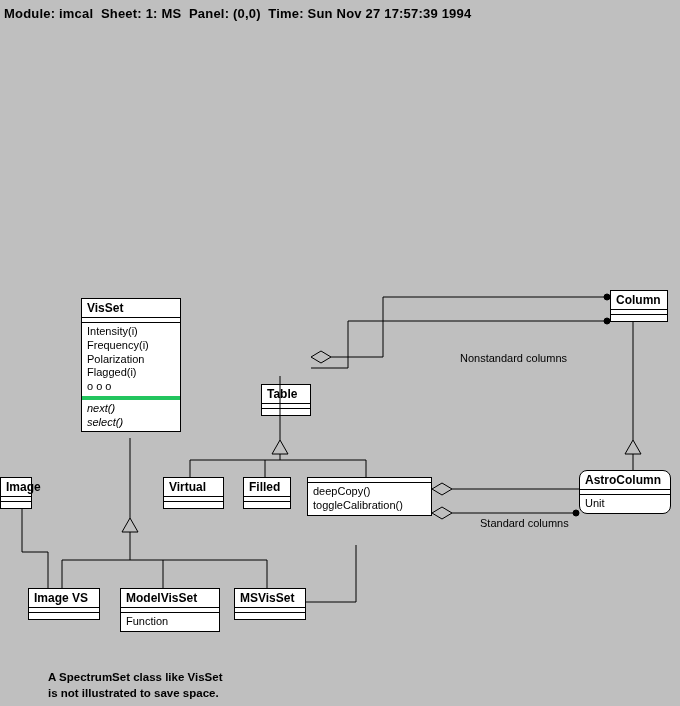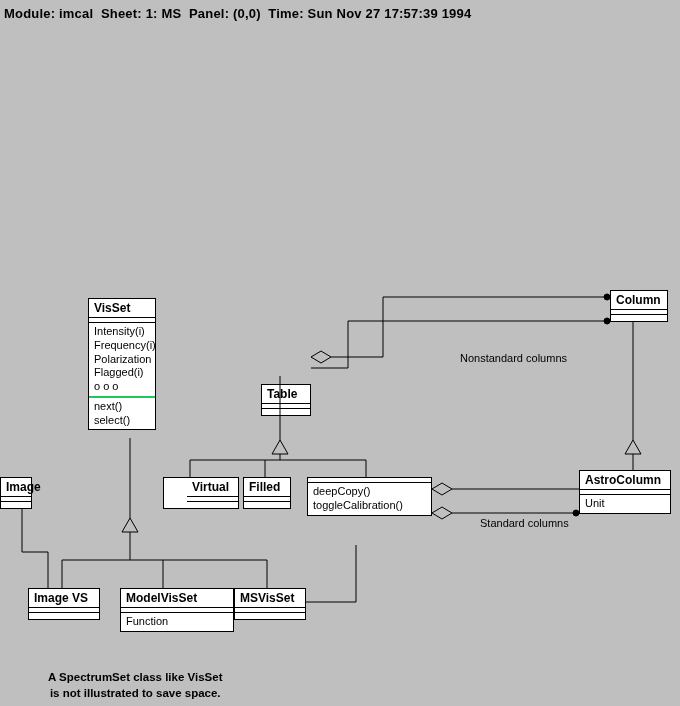--- a/index.html
+++ b/index.html
@@ -43,21 +43,21 @@
     border-bottom: 1px solid #000;
     height: 5px;
   }
   .cls .comp {
     padding: 2px 5px 2px 5px;
     font-size: 11px;
     line-height: 1.25;
     white-space: nowrap;
   }
   .cls .comp.empty { height: 6px; padding: 0; }
-  .cls .comp + .comp { border-top: 2px solid #22c55e; }
+  .cls .comp + .comp { border-top: 4px solid #22c55e; font-style: italic; }
   svg.overlay {
     position: absolute;
     top: 0; left: 0;
     width: 680px; height: 706px;
     pointer-events: none;
   }
   .rel-label {
     position: absolute;
     font-size: 11px;
   }
@@ -69,21 +69,21 @@
   <span>Module:</span>
   <span>imcal</span>&nbsp;
   <span>Sheet:</span>
   <span>1: MS</span>&nbsp;
   <span>Panel:</span>
   <span>(0,0)</span>&nbsp;
   <span>Time:</span>
   <span>Sun Nov 27 17:57:39 1994</span>
 </div>
 
-<div class="cls" style="left:88px; top:298px; width:68px;">
+<div class="cls" style="left:81px; top:298px; width:100px;">
   <div class="name">VisSet</div>
   <div class="sep"></div>
   <div class="comp" style="white-space:pre;">Intensity(i)
 Frequency(i)
 Polarization
 Flagged(i)
 o o o</div>
   <div class="comp" style="white-space:pre;">next()
 select()</div>
 </div>
@@ -93,72 +93,72 @@
   <div class="sep"></div>
   <div class="comp empty"></div>
 </div>
 
 <div class="cls" style="left:610px; top:290px; width:58px;">
   <div class="name">Column</div>
   <div class="sep"></div>
   <div class="comp empty"></div>
 </div>
 
-<div class="cls" style="left:163px; top:477px; width:76px;padding-left:23px;">
+<div class="cls" style="left:163px; top:477px; width:61px;">
   <div class="name">Virtual</div>
   <div class="sep"></div>
   <div class="comp empty"></div>
 </div>
 
 <div class="cls" style="left:243px; top:477px; width:48px;">
   <div class="name">Filled</div>
   <div class="sep"></div>
   <div class="comp empty"></div>
 </div>
 
 <div class="cls" style="left:307px; top:477px; width:125px;">
   <div class="sep"></div>
   <div class="comp" style="white-space:pre;">deepCopy()
 toggleCalibration()</div>
 </div>
 
-<div class="cls" style="left:579px; top:470px; width:92px;">
+<div class="cls" style="left:579px; top:470px; width:92px;border-radius:8px;">
   <div class="name">AstroColumn</div>
   <div class="sep"></div>
   <div class="comp">Unit</div>
 </div>
 
 <div class="cls" style="left:0px; top:477px; width:32px;">
   <div class="name">Image</div>
   <div class="sep"></div>
   <div class="comp empty"></div>
 </div>
 
 <div class="cls" style="left:28px; top:588px; width:72px;">
   <div class="name">Image VS</div>
   <div class="sep"></div>
   <div class="comp empty"></div>
 </div>
 
-<div class="cls" style="left:120px; top:588px; width:114px;">
+<div class="cls" style="left:120px; top:588px; width:100px;">
   <div class="name">ModelVisSet</div>
   <div class="sep"></div>
   <div class="comp">Function</div>
 </div>
 
 <div class="cls" style="left:234px; top:588px; width:72px;">
   <div class="name">MSVisSet</div>
   <div class="sep"></div>
   <div class="comp empty"></div>
 </div>
 
 <div class="rel-label" style="left:460px; top:352px;">Nonstandard columns</div>
 <div class="rel-label" style="left:480px; top:517px;">Standard columns</div>
 
-<div class="note" style="left:48px; top:670px;text-align:center;">
+<div class="note" style="left:48px; top:670px;">
   <div>A SpectrumSet class like VisSet</div>
   <div>is not illustrated to save space.</div>
 </div>
 
 <svg class="overlay" viewBox="0 0 680 706">
   <g stroke="#000" stroke-width="1" fill="none">
 
     <polygon points="311,357 321,351 331,357 321,363" fill="#bfbfbf"></polygon>
     <polyline points="331,357 383,357 383,297 610,297"></polyline>
     <circle cx="607" cy="297" r="3" fill="#000"></circle>

